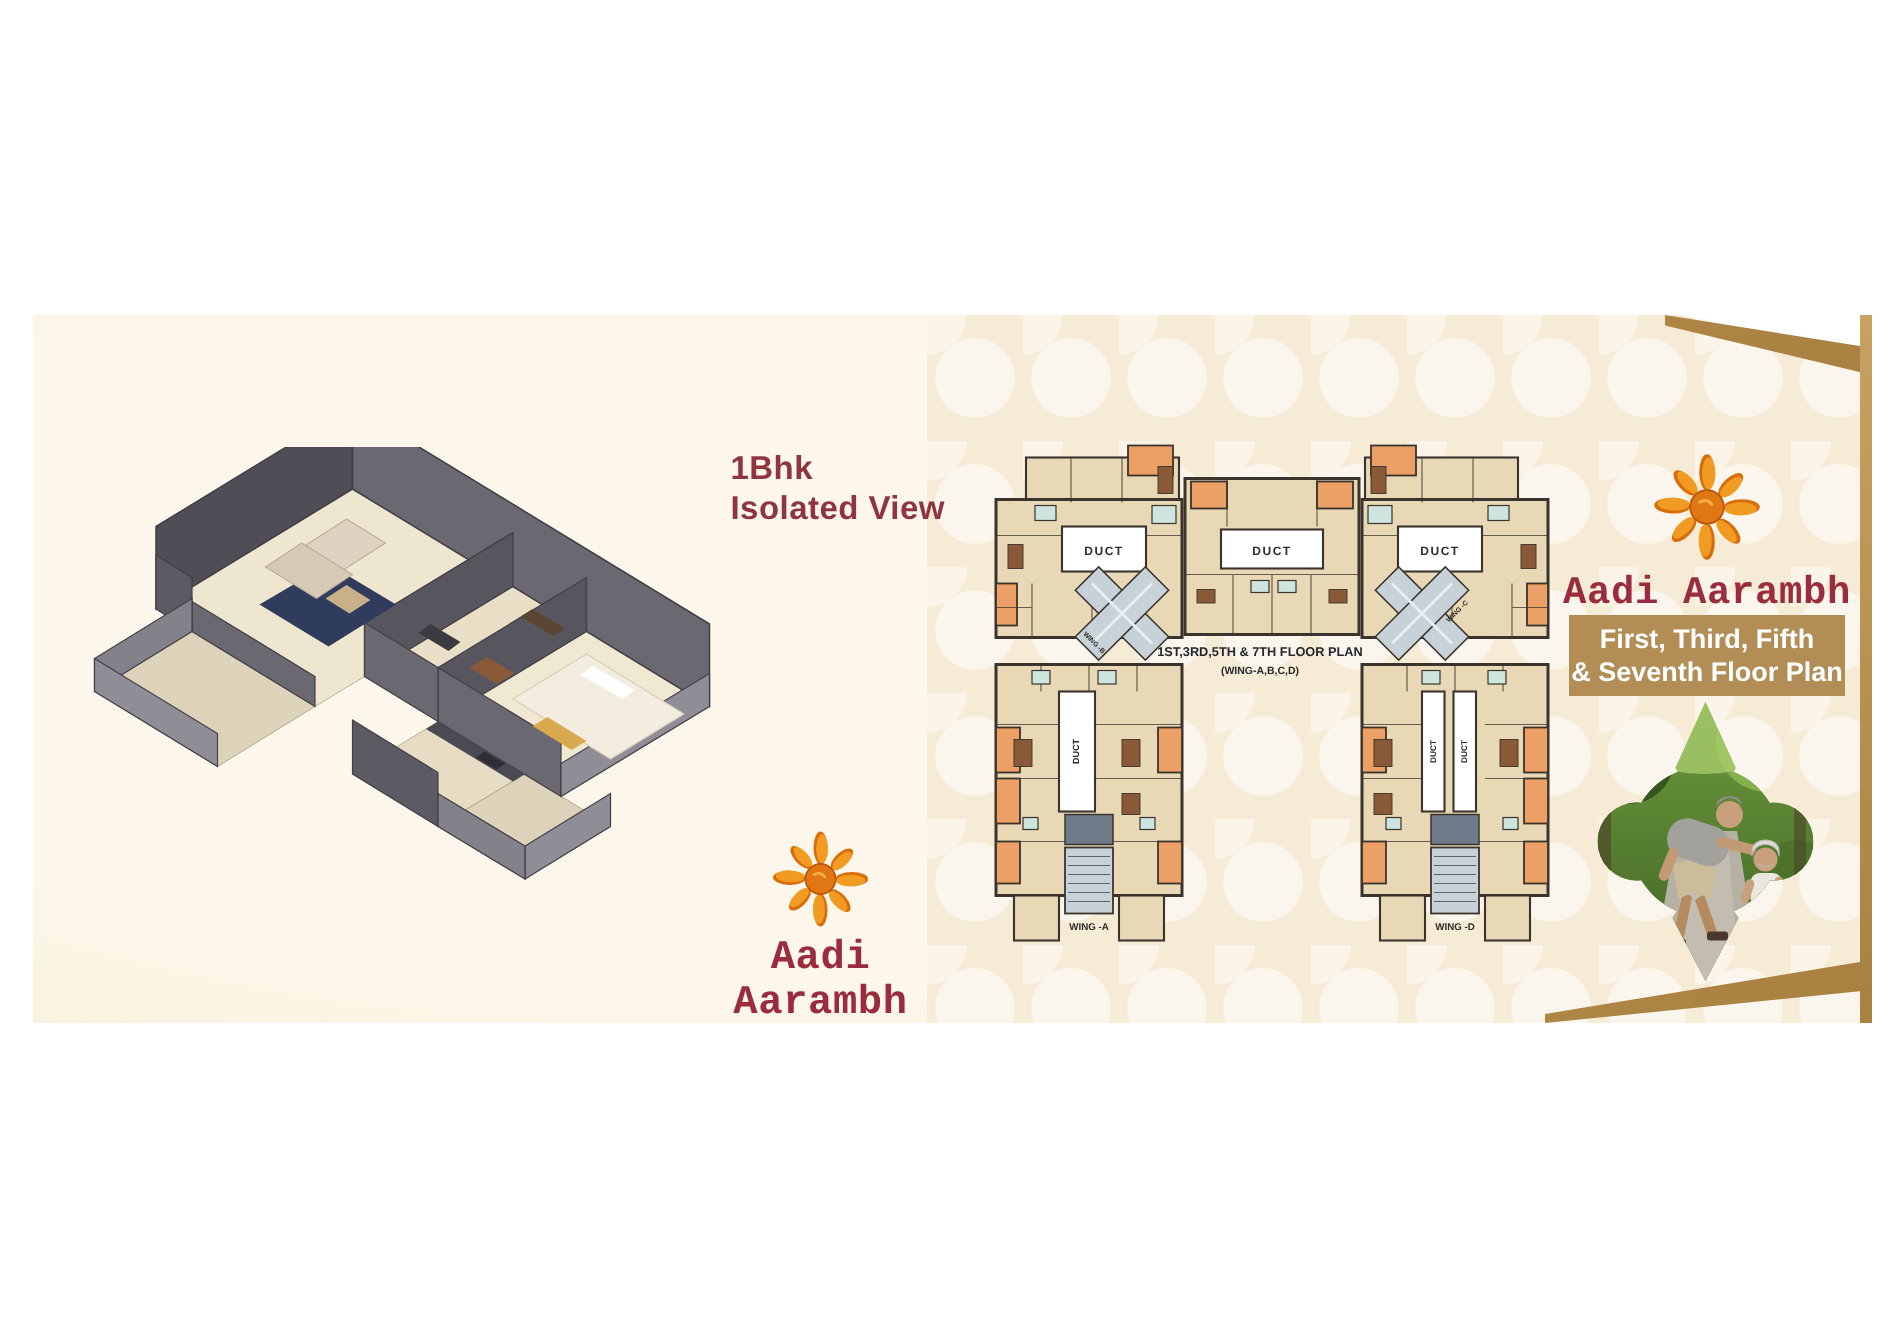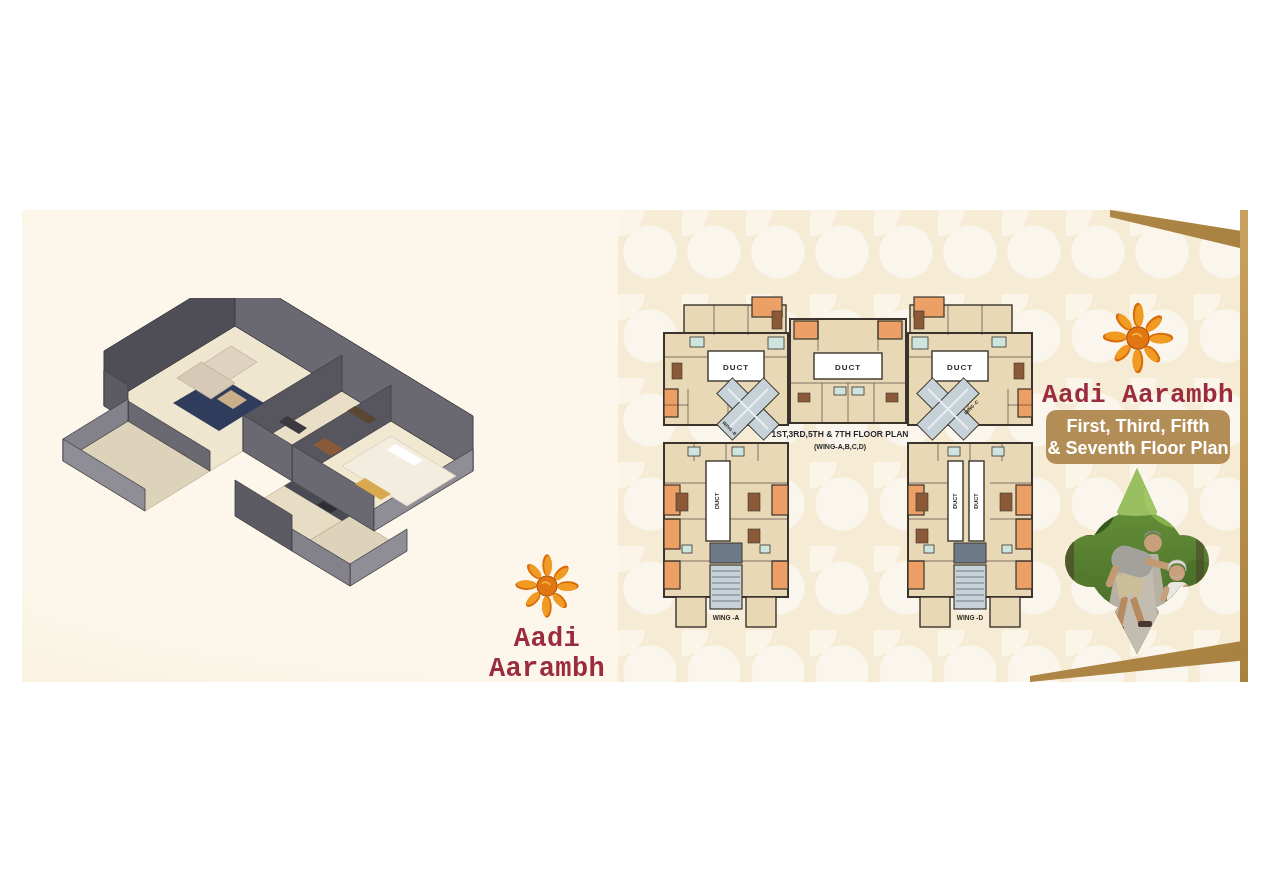--- a/index.html
+++ b/index.html
@@ -28,21 +28,21 @@
         font-size:22px;line-height:27px;letter-spacing:.3px;}
   .logo-block{position:absolute;text-align:center;}
   .logo-left{left:452px;top:550px;width:190px;}
   .logo-right{left:1040px;top:298px;width:196px;}
   .brand-text{color:#9b2c3e;font-weight:bold;letter-spacing:.4px;font-family:Liberation Mono, monospace;}
   .logo-left .brand-text{font-size:27px;margin-top:2px;}
   .logo-right .brand-text{font-size:26px;margin-top:2px;}
   .sun{display:block;margin:0 auto;}
   
   .banner{position:absolute;left:1046px;top:410px;width:184px;height:54px;background:#b28e56;
-        border-radius:10px;color:#ffffff;font-weight:bold;font-size:18px;line-height:22px;
+        border-radius:0;color:#ffffff;font-weight:bold;font-size:18px;line-height:22px;
         display:flex;flex-direction:column;align-items:center;justify-content:center;text-align:center;}
   .photo{position:absolute;left:1056px;top:466px;}
   
   .iso{position:absolute;left:25px;top:298px;}
   .plan{position:absolute;left:648px;top:293px;}
   svg text{font-family:"Liberation Sans",sans-serif;}
 </style>
 </head>
 <body>
 
@@ -90,20 +90,24 @@
     <polygon points="366,138 431,178 382,208 317,168" fill="#f3ede0" stroke="#d8cdb9" stroke-width="0.8"></polygon>
     <polygon points="370,146 384,154 376,160 362,152" fill="#ffffff"></polygon>
     <polygon points="384,154 398,162 390,168 376,160" fill="#ffffff"></polygon>
     <polygon points="340,180 366,196 356,202 330,186" fill="#d8a94e"></polygon>
     <polygon points="267,183 325,218 317,223 259,188" fill="#4a4a52"></polygon>
     <polygon points="298,203 312,211 306,215 292,207" fill="#2e2e34"></polygon>
     <polygon points="300,140 318,151 306,158 288,147" fill="#8a5a38"></polygon>
     <polygon points="330,108 352,121 344,126 322,113" fill="#5a4632"></polygon>
   </svg>
 
+  <div class="heading">
+    <div>1Bhk</div>
+    <div>Isolated View</div>
+  </div>
 
   <div class="logo-block logo-left" style="position:absolute;">
     <svg class="sun" width="72" height="72" viewBox="0 0 100 100">
       <g>
         <g transform="rotate(0 50 50)">
             <ellipse cx="50" cy="21" rx="6.5" ry="15" fill="#d96c0a"></ellipse>
             <ellipse cx="51.5" cy="22" rx="5.5" ry="13.5" fill="#f29b23"></ellipse>
           </g>
         <g transform="rotate(47 50 50)">
             <ellipse cx="50" cy="23" rx="6" ry="13" fill="#d96c0a"></ellipse>

